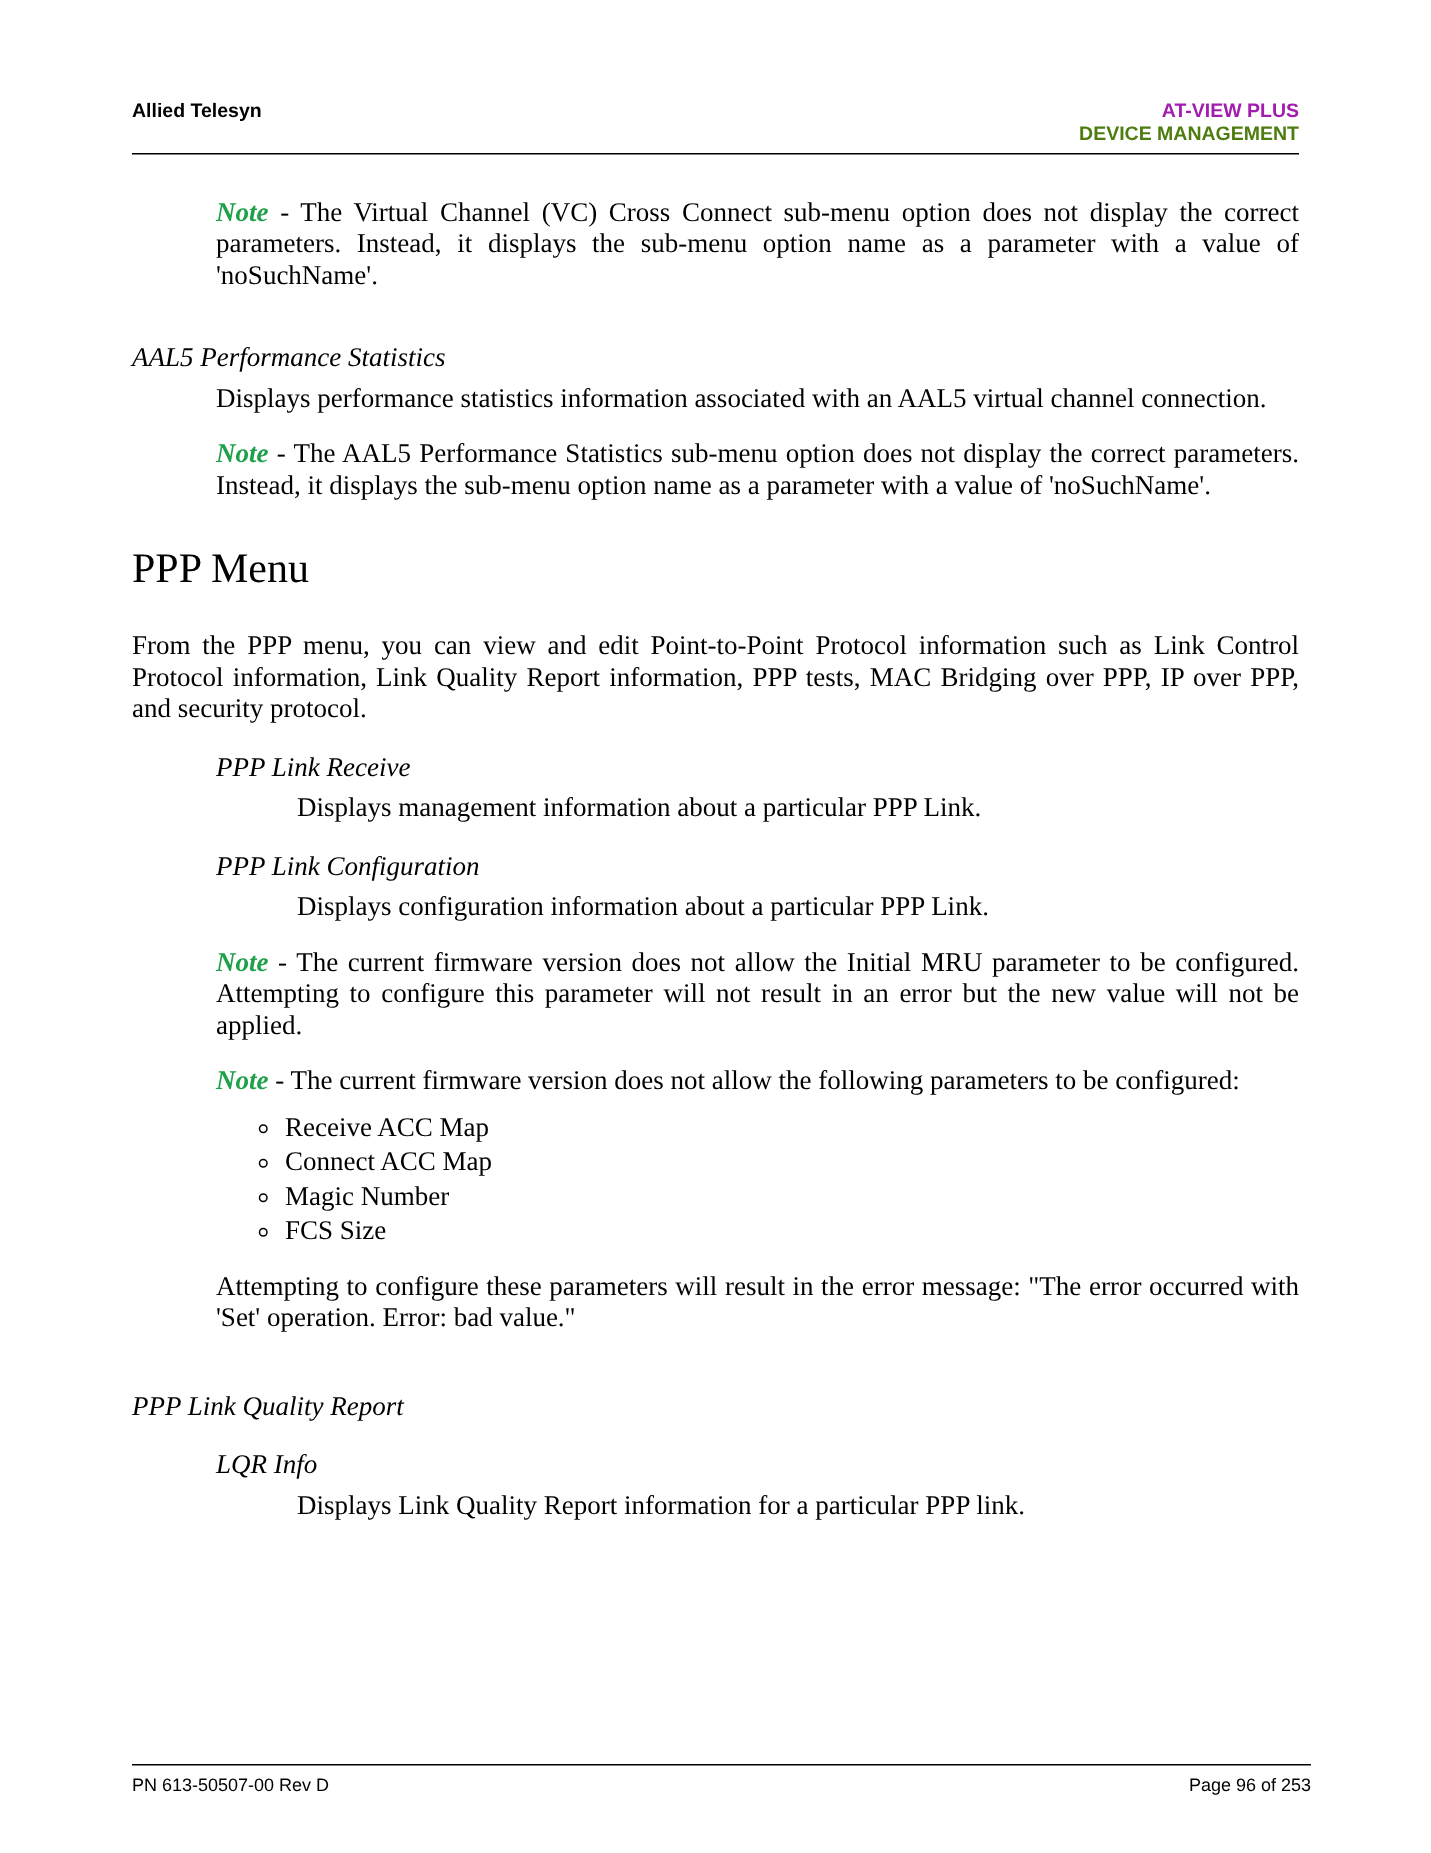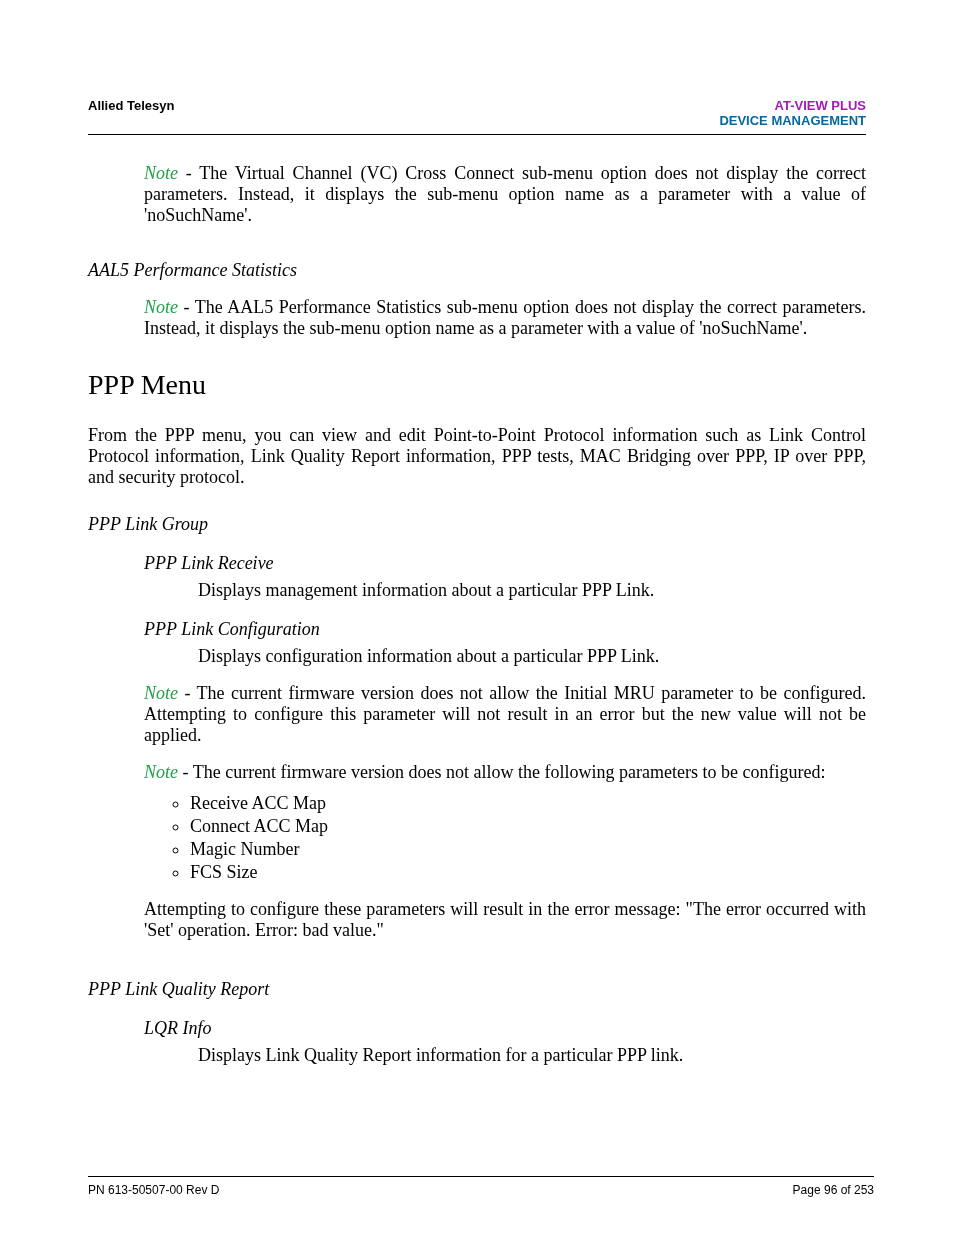--- a/index.html
+++ b/index.html
@@ -1,32 +1,32 @@
 <!DOCTYPE html>
 <html><head>
 <meta charset="utf-8">
 <style>
 html,body{margin:0;padding:0;background:#fff;font-family:"Times New Roman",Times,serif;color:#000;font-size:18px}
-.page{width:954px;height:1235px;box-sizing:border-box;padding:98px 88px 38px 88px;position:relative}
+.page{width:954px;height:1235px;box-sizing:border-box;padding:66px 88px 38px 88px;position:relative}
 .hdr{display:flex;justify-content:space-between;align-items:flex-start;font-family:Verdana,Arial,sans-serif;font-size:13px;font-weight:bold}
 .hdr-right{text-align:right}
 .hdr-right .blue{color:#a21caf}
-.hdr-right .black{color:#0369a1}
+.hdr-right .black{color:#4d7c0f}
 hr.rule{border:none;border-top:1.5px solid #000;margin:6px 0 0 0}
 hr.footrule{border:none;border-top:1px solid #000;margin:0 0 6px 0}
 .footer{display:flex;justify-content:space-between;font-family:Verdana,Arial,sans-serif;font-size:12px;margin-top:4px}
 .body{margin-top:28px}
 .indent1{margin-left:56px}
 .indent2{margin-left:110px}
 .term{font-style:italic;margin-top:18px}
 .term0{font-style:italic;margin-top:34px}
 h2.sec{font-weight:normal;font-size:28px;margin:30px 0 24px 0}
 p{margin:0}
 .para{margin-top:0}
-.note-word{color:#1fa04a;font-style:italic;font-weight:normal}
+.note-word{color:#1fa04a;font-style:italic;font-weight:bold}
 .just{text-align:justify}
 .block{margin-top:16px}
 .block-tight{margin-top:6px}
 ul.circ{list-style-type:circle;margin:10px 0 16px 56px;padding-left:46px}
 ul.circ li{margin:2px 0;font-size:18px}
 </style>
 </head>
 <body>
 <div class="page">
 
@@ -39,30 +39,30 @@
 </div>
 <hr class="rule">
 
 <div class="body">
 
   <div class="indent1 just block">
     <span class="note-word">Note</span><span> - The Virtual Channel (VC) Cross Connect sub-menu option does not display the correct parameters. Instead, it displays the sub-menu option name as a parameter with a value of 'noSuchName'.</span>
   </div>
 
   <div class="term0">AAL5 Performance Statistics</div>
+  <div class="indent1 just block-tight">Displays performance statistics information associated with an AAL5 virtual channel connection.</div>
 
   <div class="indent1 just block">
     <span class="note-word">Note</span><span> - The AAL5 Performance Statistics sub-menu option does not display the correct parameters. Instead, it displays the sub-menu option name as a parameter with a value of 'noSuchName'.</span>
   </div>
 
   <h2 class="sec">PPP Menu</h2>
 
   <p class="para just">From the PPP menu, you can view and edit Point-to-Point Protocol information such as Link Control Protocol information, Link Quality Report information, PPP tests, MAC Bridging over PPP, IP over PPP, and security protocol.</p>
 
-  <div class="term0" style="margin-top:26px">PPP Link Group</div>
 
   <div class="indent1 term">PPP Link Receive</div>
   <div class="indent2 block-tight">Displays management information about a particular PPP Link.</div>
 
   <div class="indent1 term">PPP Link Configuration</div>
   <div class="indent2 block-tight">Displays configuration information about a particular PPP Link.</div>
 
   <div class="indent1 just block">
     <span class="note-word">Note</span><span> - The current firmware version does not allow the Initial MRU parameter to be configured. Attempting to configure this parameter will not result in an error but the new value will not be applied.</span>
   </div>

